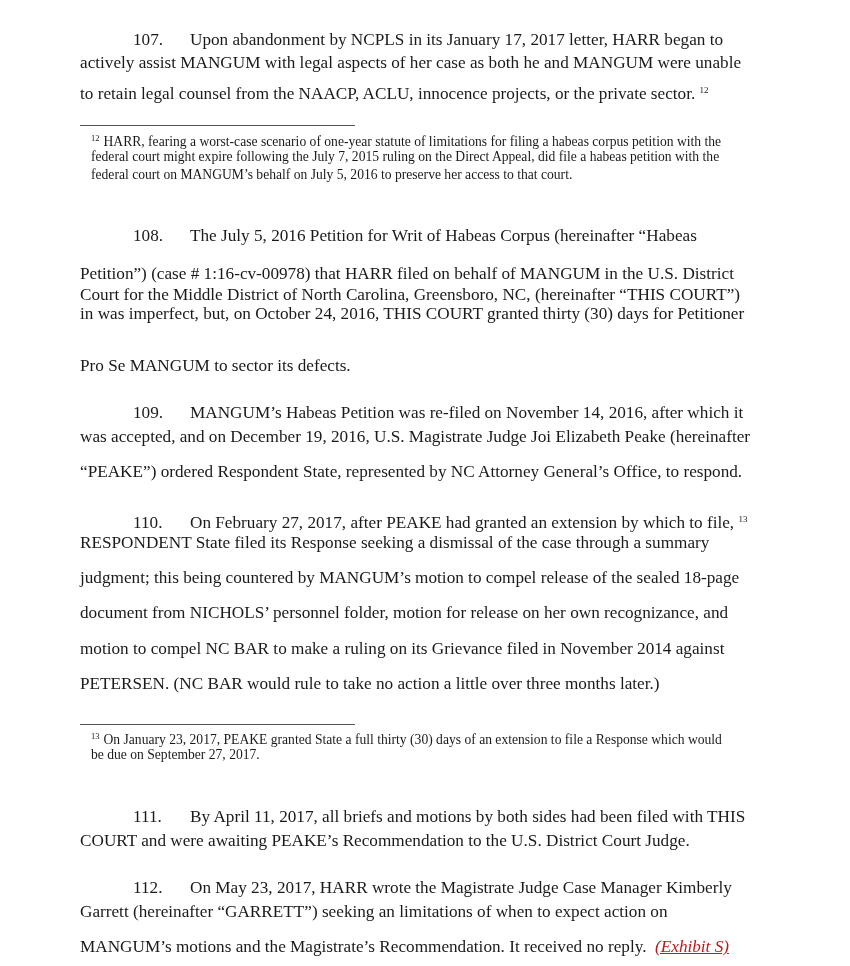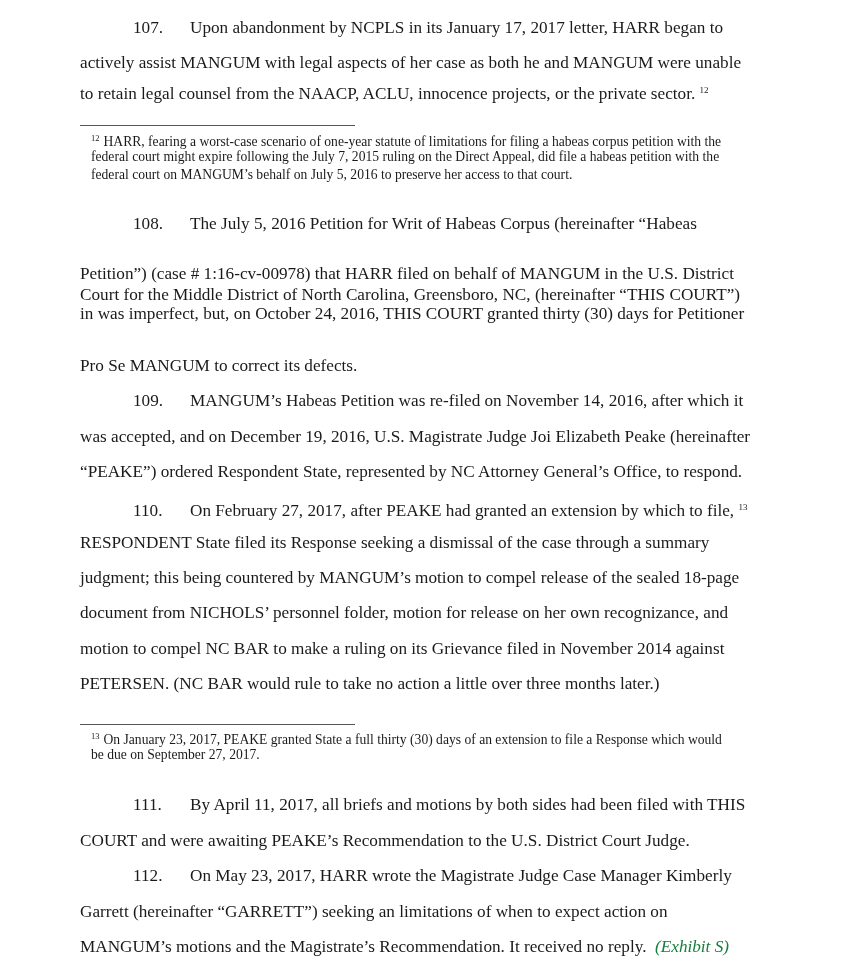--- a/index.html
+++ b/index.html
@@ -5,50 +5,50 @@
   html, body { margin: 0; padding: 0; background: #ffffff; }
   body {
     width: 850px; height: 966px; overflow: hidden; position: relative;
     font-family: "Liberation Serif", serif; color: #1a1a1a;
   }
   .page { position: absolute; left: 80px; top: 0; width: 700px; }
   .line {
     position: absolute; left: 0; white-space: nowrap;
     font-size: 17.2px; line-height: 20px;
   }
-  .indent { left: 53px; }
+  .indent { left: 53px; margin-top: 12px; }
   .pnum { display: inline-block; width: 57px; }
   sup, .fnref { font-size: 9px; vertical-align: 6px; }
   .fn-rule { position: absolute; left: 0; width: 275px; height: 1px; background: #555; }
   .fn {
     position: absolute; left: 0; width: 700px;
     font-size: 13.6px; line-height: 17.5px; white-space: nowrap; margin-left: 11px;
   }
   .fn .fnnum { font-size: 8.5px; vertical-align: 5px; margin-right: 4px; }
-  .exhibit { color: #15803d; font-style: italic; }
+  .exhibit { color: #b91c1c; font-style: italic; text-decoration: underline; }
 </style>
 </head>
 <body>
 
 <div class="page">
 
   <div class="line indent" style="top:18px"><span class="pnum">107.</span><span>Upon abandonment by NCPLS in its January 17, 2017 letter, HARR began to</span></div>
   <div class="line" style="top:53px">actively assist MANGUM with legal aspects of her case as both he and MANGUM were unable</div>
   <div class="line" style="top:80px"><span>to retain legal counsel from the NAACP, ACLU, innocence projects, or the private sector.</span> <span class="fnref">12</span></div>
 
   <div class="fn-rule" style="top:125px"></div>
   <div class="fn" style="top:130px"><span class="fnnum">12</span><span>HARR, fearing a worst-case scenario of one-year statute of limitations for filing a habeas corpus petition with the</span></div>
   <div class="fn" style="top:148px">federal court might expire following the July 7, 2015 ruling on the Direct Appeal, did file a habeas petition with the</div>
   <div class="fn" style="top:166px">federal court on MANGUM’s behalf on July 5, 2016 to preserve her access to that court.</div>
 
   <div class="line indent" style="top:214px"><span class="pnum">108.</span><span>The July 5, 2016 Petition for Writ of Habeas Corpus (hereinafter “Habeas</span></div>
   <div class="line" style="top:264px">Petition”) (case # 1:16-cv-00978) that HARR filed on behalf of MANGUM in the U.S. District</div>
   <div class="line" style="top:285px">Court for the Middle District of North Carolina, Greensboro, NC, (hereinafter “THIS COURT”)</div>
   <div class="line" style="top:304px">in was imperfect, but, on October 24, 2016, THIS COURT granted thirty (30) days for Petitioner</div>
-  <div class="line" style="top:356px">Pro Se MANGUM to correct its defects.</div>
+  <div class="line" style="top:356px">Pro Se MANGUM to sector its defects.</div>
 
   <div class="line indent" style="top:391px"><span class="pnum">109.</span><span>MANGUM’s Habeas Petition was re-filed on November 14, 2016, after which it</span></div>
   <div class="line" style="top:427px">was accepted, and on December 19, 2016, U.S. Magistrate Judge Joi Elizabeth Peake (hereinafter</div>
   <div class="line" style="top:462px">“PEAKE”) ordered Respondent State, represented by NC Attorney General’s Office, to respond.</div>
 
   <div class="line indent" style="top:497px"><span class="pnum">110.</span><span>On February 27, 2017, after PEAKE had granted an extension by which to file,</span> <span class="fnref">13</span></div>
   <div class="line" style="top:533px">RESPONDENT State filed its Response seeking a dismissal of the case through a summary</div>
   <div class="line" style="top:568px">judgment; this being countered by MANGUM’s motion to compel release of the sealed 18-page</div>
   <div class="line" style="top:603px">document from NICHOLS’ personnel folder, motion for release on her own recognizance, and</div>
   <div class="line" style="top:639px">motion to compel NC BAR to make a ruling on its Grievance filed in November 2014 against</div>

